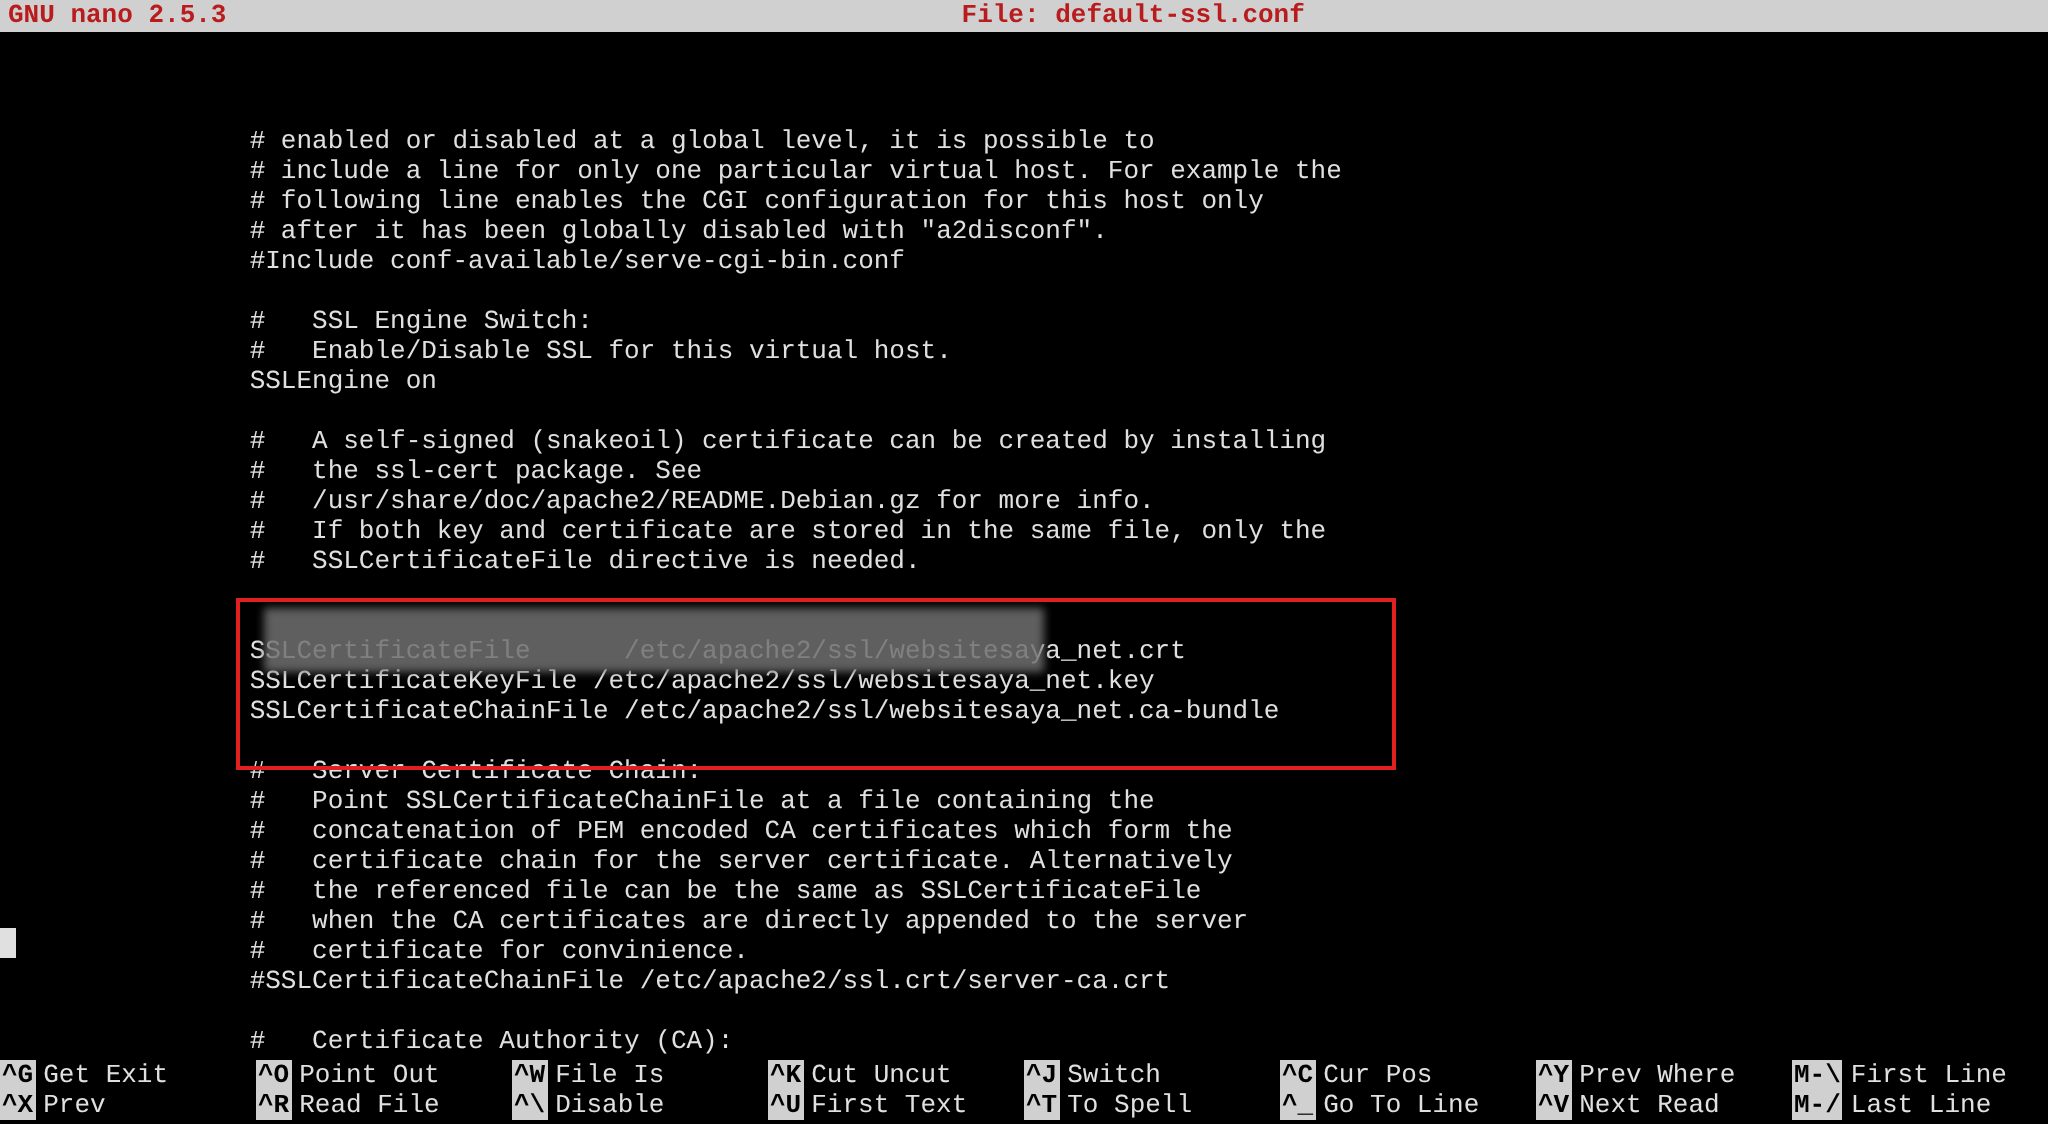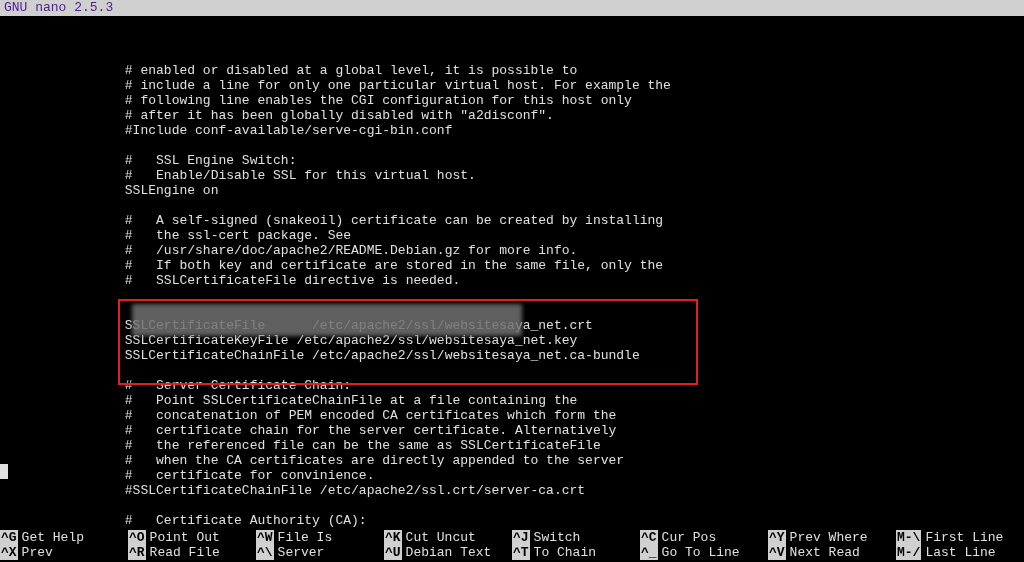--- a/index.html
+++ b/index.html
@@ -8,25 +8,25 @@
       height: 562px;
       background: #000;
       font-family: 'Courier New', monospace;
       font-size: 13px;
       color: #e0e0e0;
       overflow: hidden;
       position: relative;
     }
     .header {
       background: #d0d0d0;
-      color: #4c1d95;
+      color: #b91c1c;
       display: flex;
       height: 16px;
       padding: 0 4px;
-      font-weight: normal;
+      font-weight: bold;
     }
     .header-left { flex: 0 0 auto; }
     .header-center { flex: 1; text-align: center; }
     .content {
       padding: 2px 0;
       line-height: 15px;
       white-space: pre;
       position: relative;
     }
     .line { padding-left: 0; }
@@ -87,34 +87,35 @@
       font-weight: bold;
       padding: 0 1px;
       margin-right: 4px;
     }
   </style>
 </head>
 <body>
 
 <div class="header">
   <div class="header-left">  GNU nano  2.5.3</div>
+  <div class="header-center">File: default-ssl.conf</div>
 </div>
 
 <div class="content">
   <div id="lines-container"><div class="line"> </div><div class="line">                # enabled or disabled at a global level, it is possible to</div><div class="line">                # include a line for only one particular virtual host. For example the</div><div class="line">                # following line enables the CGI configuration for this host only</div><div class="line">                # after it has been globally disabled with "a2disconf".</div><div class="line">                #Include conf-available/serve-cgi-bin.conf</div><div class="line"> </div><div class="line">                #   SSL Engine Switch:</div><div class="line">                #   Enable/Disable SSL for this virtual host.</div><div class="line">                SSLEngine on</div><div class="line"> </div><div class="line">                #   A self-signed (snakeoil) certificate can be created by installing</div><div class="line">                #   the ssl-cert package. See</div><div class="line">                #   /usr/share/doc/apache2/README.Debian.gz for more info.</div><div class="line">                #   If both key and certificate are stored in the same file, only the</div><div class="line">                #   SSLCertificateFile directive is needed.</div><div class="line"> </div><div class="line"> </div><div class="line">                SSLCertificateFile      /etc/apache2/ssl/websitesaya_net.crt</div><div class="line">                SSLCertificateKeyFile /etc/apache2/ssl/websitesaya_net.key</div><div class="line">                SSLCertificateChainFile /etc/apache2/ssl/websitesaya_net.ca-bundle</div><div class="line"> </div><div class="line">                #   Server Certificate Chain:</div><div class="line">                #   Point SSLCertificateChainFile at a file containing the</div><div class="line">                #   concatenation of PEM encoded CA certificates which form the</div><div class="line">                #   certificate chain for the server certificate. Alternatively</div><div class="line">                #   the referenced file can be the same as SSLCertificateFile</div><div class="line">                #   when the CA certificates are directly appended to the server</div><div class="line">                #   certificate for convinience.</div><div class="line">                #SSLCertificateChainFile /etc/apache2/ssl.crt/server-ca.crt</div><div class="line"> </div><div class="line">                #   Certificate Authority (CA):</div></div>
   <div class="redacted"></div>
   <div class="highlight-box"></div>
   <div class="cursor"></div>
 </div>
 
 <div class="footer">
   <div class="footer-row" id="footer-row1">
       <div class="footer-item">
         <span class="footer-key">^G</span>
-        <span>Get Help</span>
+        <span>Get Exit</span>
       </div>
       <div class="footer-item">
         <span class="footer-key">^O</span>
         <span>Point Out</span>
       </div>
       <div class="footer-item">
         <span class="footer-key">^W</span>
         <span>File Is</span>
       </div>
       <div class="footer-item">
@@ -142,29 +143,29 @@
       <div class="footer-item">
         <span class="footer-key">^X</span>
         <span>Prev</span>
       </div>
       <div class="footer-item">
         <span class="footer-key">^R</span>
         <span>Read File</span>
       </div>
       <div class="footer-item">
         <span class="footer-key">^\</span>
-        <span>Server</span>
+        <span>Disable</span>
       </div>
       <div class="footer-item">
         <span class="footer-key">^U</span>
-        <span>Debian Text</span>
+        <span>First Text</span>
       </div>
       <div class="footer-item">
         <span class="footer-key">^T</span>
-        <span>To Chain</span>
+        <span>To Spell</span>
       </div>
       <div class="footer-item">
         <span class="footer-key">^_</span>
         <span>Go To Line</span>
       </div>
       <div class="footer-item">
         <span class="footer-key">^V</span>
         <span>Next Read</span>
       </div>
       <div class="footer-item">

